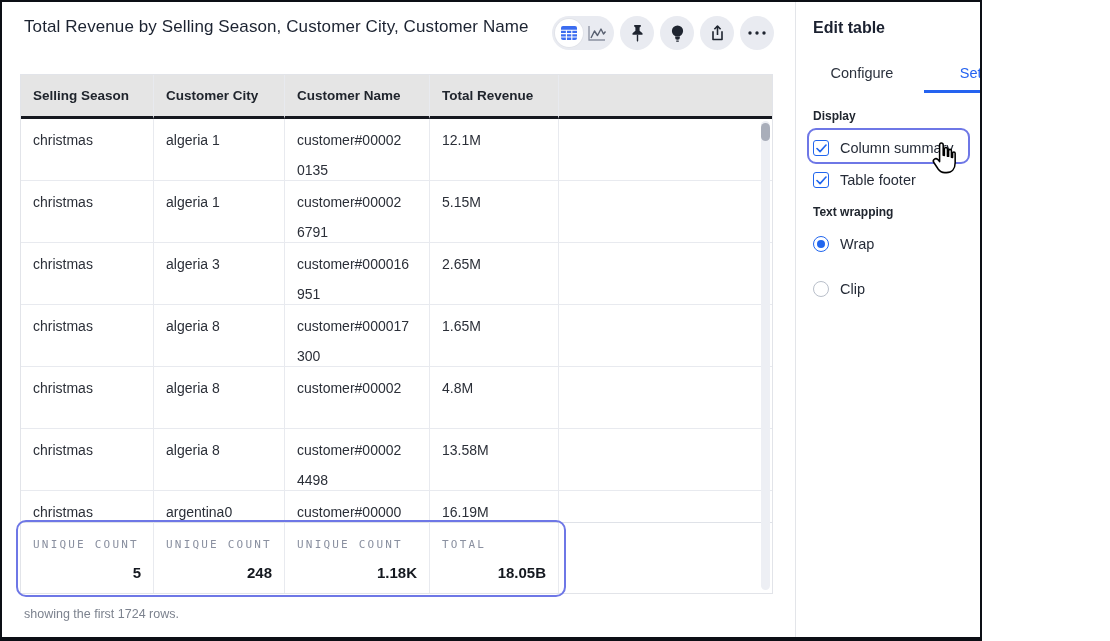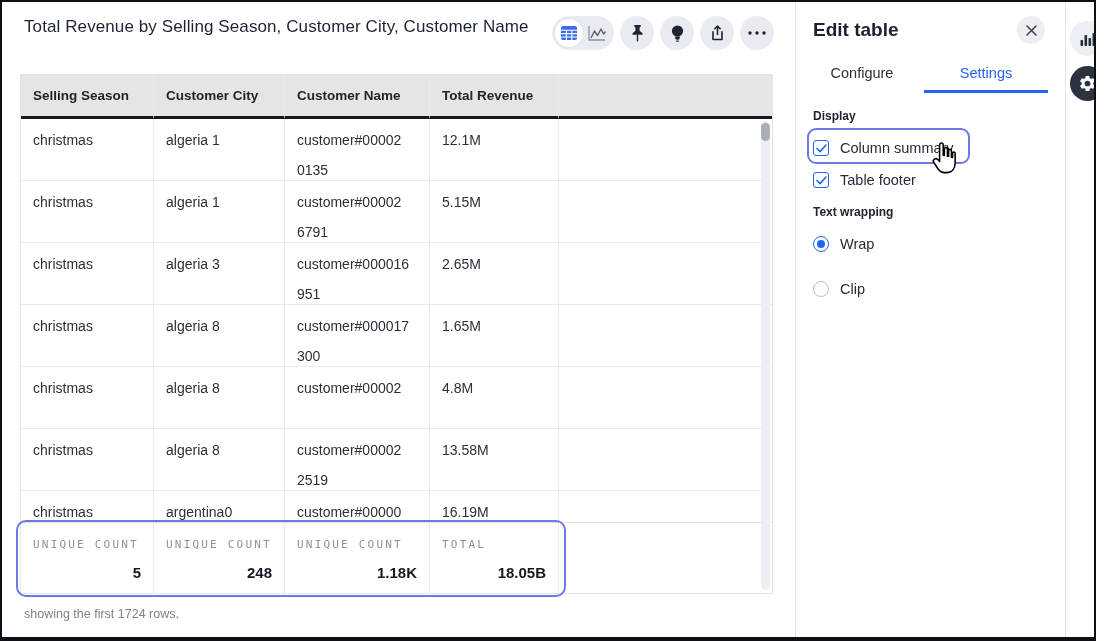--- a/index.html
+++ b/index.html
@@ -1,18 +1,18 @@
 <!DOCTYPE html>
 <html><head>
 <meta charset="utf-8">
 <style>
   * { margin:0; padding:0; box-sizing:border-box; }
   html,body { background:#fff; }
   body { width:1110px; height:641px; font-family:"Liberation Sans", sans-serif; }
-  .app { position:relative; width:1096px; height:641px; background:#fff;
+  .app { position:relative; width:982px; height:641px; background:#fff;
          border:2px solid #0c0f15; border-bottom-width:4px; overflow:hidden; }
 
   
   .title { position:absolute; left:22px; top:15px; font-size:17px; font-weight:500;
            color:#1c2331; letter-spacing:.1px; cursor:text; }
   .toolbar { position:absolute; left:550px; top:14px; display:flex; align-items:center; gap:6px; }
   .seg { display:flex; align-items:center; background:#e9ebf1; border-radius:17px; padding:3px; }
   .seg-btn { width:28px; height:28px; border:none; background:transparent; border-radius:50%;
              display:flex; align-items:center; justify-content:center; cursor:pointer; }
   .seg-btn.active { background:#fff; box-shadow:0 0 0 1px rgba(0,0,0,.03); }
@@ -41,21 +41,21 @@
                border:2.5px solid #6e77e6; border-radius:10px; pointer-events:none; }
   .vscroll { position:absolute; top:46px; right:2px; bottom:3px; width:9px;
              background:#edeff4; border-radius:6px; cursor:pointer; }
   .vthumb { position:absolute; top:2px; left:0; width:9px; height:18px;
             background:#a9aeba; border-radius:6px; cursor:grab; }
   .status { position:absolute; left:22px; top:605px; font-size:12.5px; color:#7c828e; }
 
   
   .panel { position:absolute; left:793px; top:0; width:270px; height:100%; background:#fff;
            border-left:1px solid #e3e5e9; }
-  .panel-title { position:absolute; left:17px; top:17px; font-size:19px; font-weight:600; color:#1b2130; }
+  .panel-title { position:absolute; left:17px; top:17px; font-size:16px; font-weight:600; color:#1b2130; }
   .close-btn { position:absolute; left:221px; top:14px; width:28px; height:28px; border:none;
                border-radius:50%; background:#eceef2; display:flex; align-items:center;
                justify-content:center; cursor:pointer; }
   .tabs { position:absolute; left:4px; top:57px; width:248px; display:flex;justify-content:space-between; }
   .tab { flex:1; text-align:center; font-size:14.5px; padding:6px 0 9px;
          border-bottom:3px solid transparent; color:#2b313d; cursor:pointer; }
   .tab.active { color:#2563f0; border-bottom-color:#2563f0; }
   .sec-heading { position:absolute; left:17px; font-size:12px; font-weight:700; color:#20262f; }
   .opt-row { position:absolute; left:17px; display:flex; align-items:center; gap:11px;
              height:22px; cursor:pointer; }
@@ -180,21 +180,21 @@
       <div class="cell br rh bb">
           <span>customer#00002</span>
         </div>
       <div class="cell br rh bb">4.8M</div>
       <div class="cell rh bb"></div>
 
       <div class="cell br rh bb">christmas</div>
       <div class="cell br rh bb">algeria 8</div>
       <div class="cell br rh bb">
           <span>customer#00002</span>
-          <span>2519</span>
+          <span>4498</span>
         </div>
       <div class="cell br rh bb">13.58M</div>
       <div class="cell rh bb"></div>
 
       <div class="cell br rs">christmas</div>
       <div class="cell br rs">argentina0</div>
       <div class="cell br rs">
           <span>customer#00000</span>
         </div>
       <div class="cell br rs">16.19M</div>

